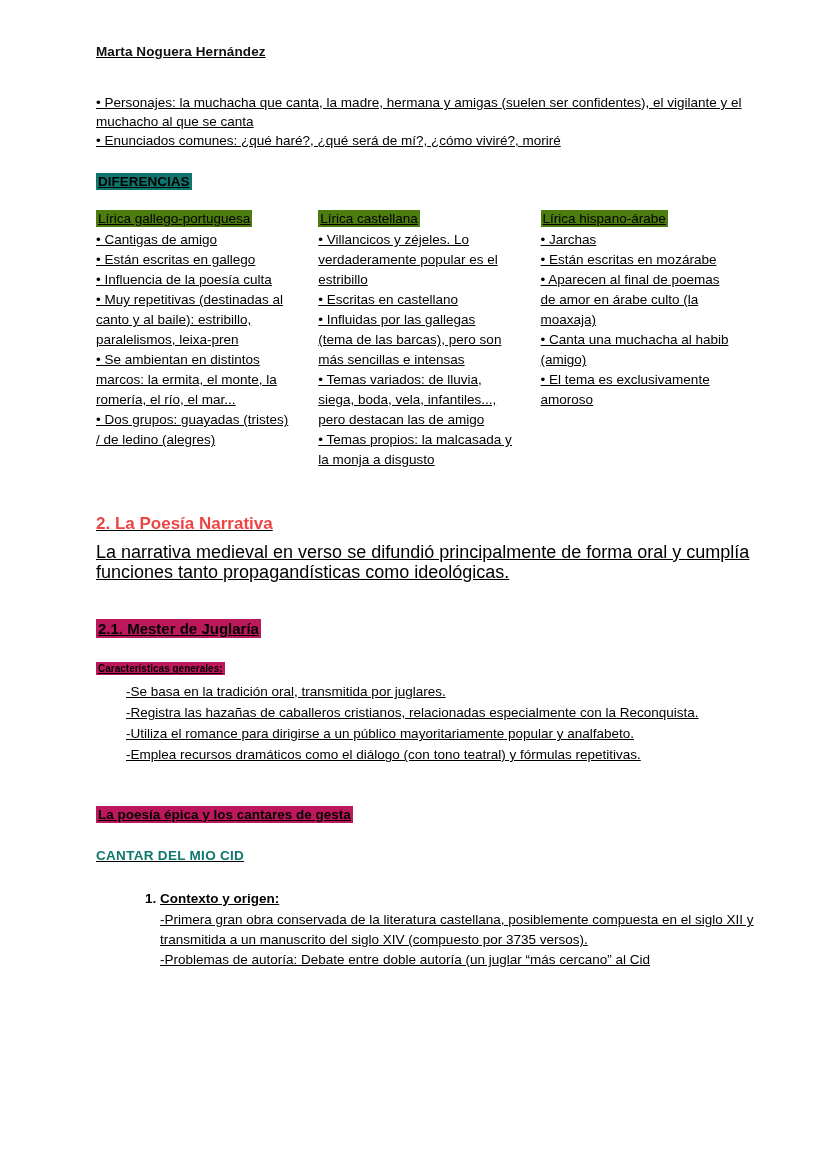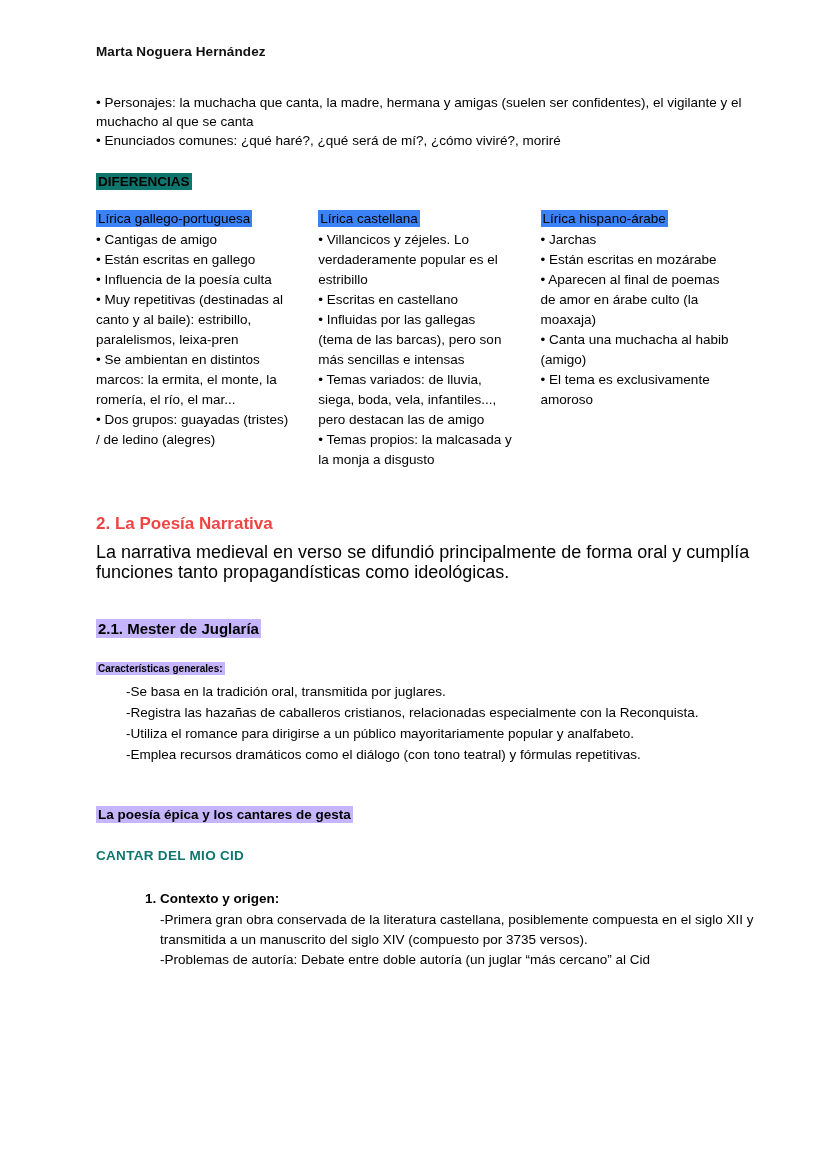--- a/index.html
+++ b/index.html
@@ -13,20 +13,21 @@
     font-family: "Liberation Sans", sans-serif;
     color: #000000;
     -webkit-font-smoothing: antialiased;
   }
   .page {
     position: relative;
     width: 828px;
     min-height: 1169px;
     box-sizing: border-box;
     padding: 44px 65px 40px 96px;
+    text-decoration: underline;
   }
   .author {
     font-size: 13.5px;
     font-weight: bold;
     color: #111;
     margin: 0 0 34px 0;
     letter-spacing: 0.1px;
   }
   .bullet-line {
     font-size: 13.5px;
@@ -35,26 +36,26 @@
   }
   .bullet-block {
     margin-bottom: 4px;
   }
   .hl-blue {
     background: #0f766e;
     display: inline;
     padding: 1px 2px;
   }
   .hl-lightblue {
-    background: #3b82f6;
+    background: #4d7c0f;
     display: inline;
     padding: 1px 2px;
   }
   .hl-orange {
-    background: #c4b5fd;
+    background: #be185d;
     display: inline;
     padding: 1px 2px;
   }
   .section-diferencias {
     font-size: 13.5px;
     font-weight: bold;
     margin: 24px 0 22px 0;
   }
   .columns {
     display: flex;

